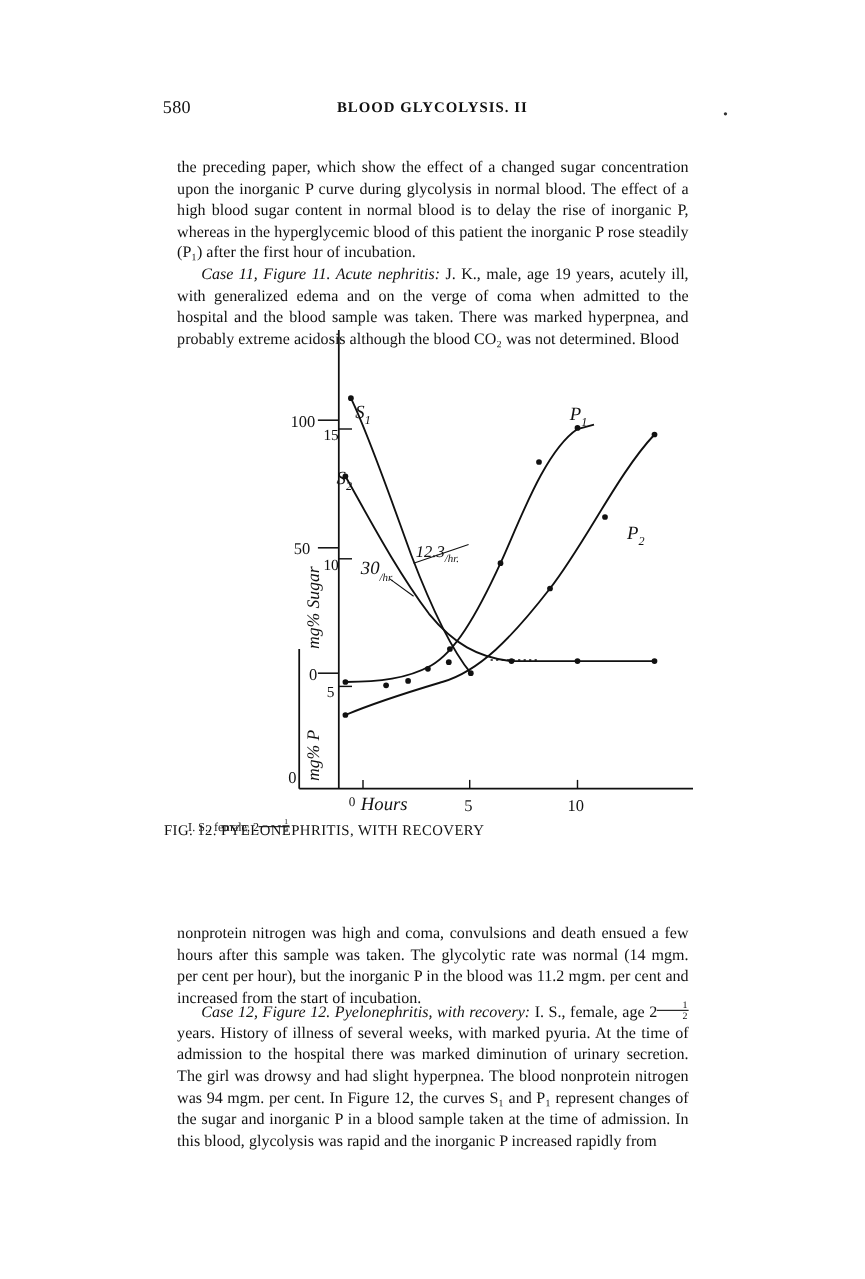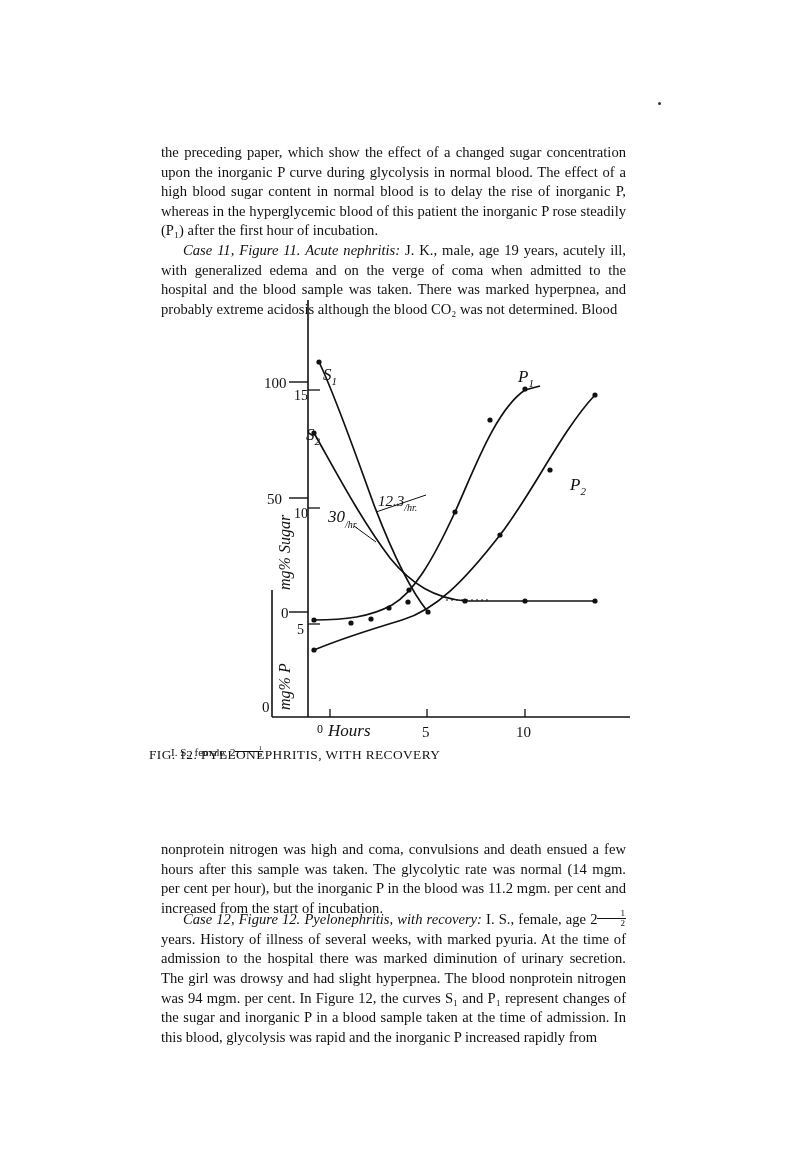--- a/index.html
+++ b/index.html
@@ -111,20 +111,24 @@
     border-radius: 50%;
   }
 </style>
 </head>
 <body>
 
 <div class="page">
 
   <div class="dot-mark"></div>
 
+  <div class="header">
+    <span class="folio">580</span>
+    <span class="runhead">BLOOD GLYCOLYSIS.  II</span>
+  </div>
 
   <div class="body-text" id="para1">
     <p>the preceding paper, which show the effect of a changed sugar concentration upon the inorganic P curve during glycolysis in normal blood.   The effect of a high blood sugar content in normal blood is to delay the rise of inorganic P, whereas in the hyperglycemic blood of this patient the inorganic P rose steadily (P₁) after the first hour of incubation.</p>
   </div>
 
   <div class="body-text" id="para2">
     <p class="indent"><span class="ital">Case 11, Figure 11.   Acute nephritis:</span><span> J. K., male, age 19 years, acutely ill, with generalized edema and on the verge of coma when admitted to the hospital and the blood sample was taken.   There was marked hyperpnea, and probably extreme acidosis although the blood CO₂ was not determined.   Blood</span></p>
   </div>
 
   <div class="figure">

